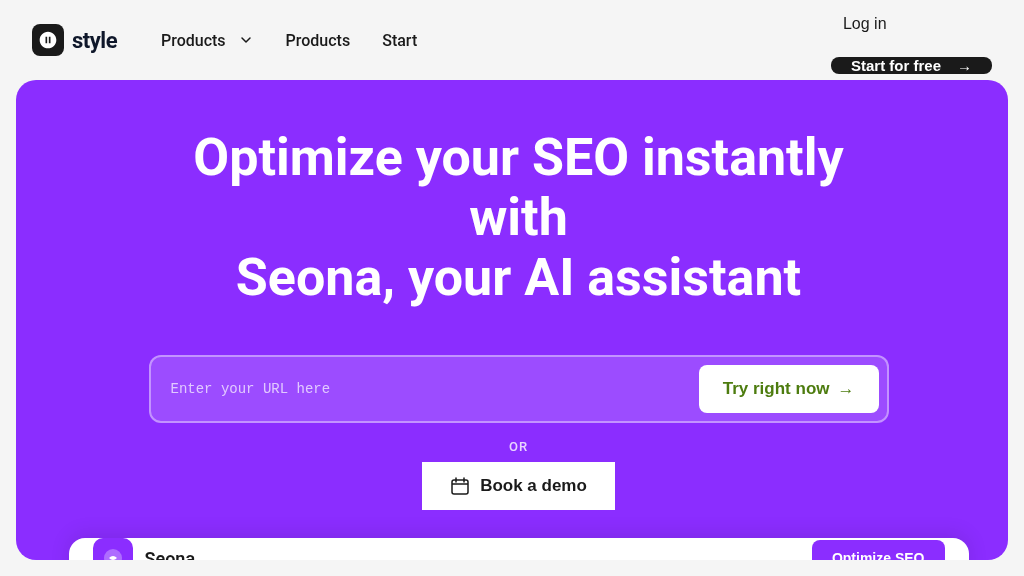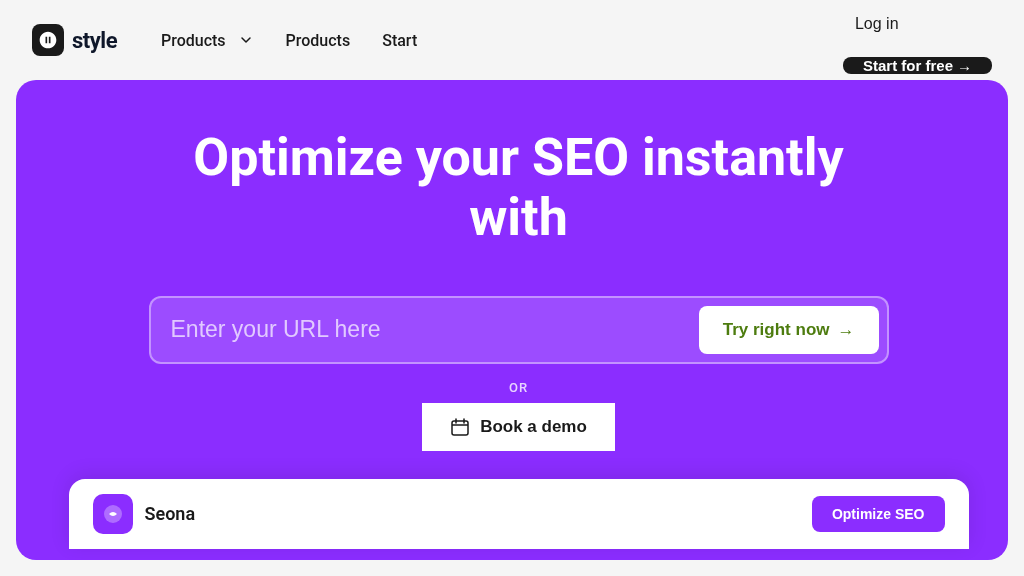--- a/index.html
+++ b/index.html
@@ -109,21 +109,21 @@
       background: #1a1a1a;
       color: white;
       border: none;
       padding: 0 20px;
       border-radius: 8px;
       font-size: 15px;
       font-weight: 600;
       cursor: pointer;
       display: flex;
       align-items: center;
-      gap: 4px;
+      gap: 16px;
     }
 
     
     .hero {
       background: #8b2dff;
       margin: 0 16px;
       border-radius: 20px;
       padding: 48px 32px 0 45px;
       height: 480px;
       display: flex;
@@ -152,23 +152,24 @@
       width: 740px;
       padding: 8px 8px 8px 20px;
       gap: 12px;
     }
 
     .url-input {
       flex: 1;
       background: transparent;
       border: none;
       outline: none;
-      font-size: 23px;
+      font-size: 14px;
       color: white;
       placeholder-color: rgba(255,255,255,0.7);
+      font-family: Liberation Mono, monospace;
     }
 
     .url-input::placeholder {
       color: rgba(255, 255, 255, 0.7);
     }
 
     .try-btn {
       background: white;
       color: #4d7c0f;
       border: none;
@@ -298,20 +299,21 @@
     <button class="start-btn">
       <span>Start for free</span>
       <span>→</span>
     </button>
   </div>
 </header>
 
 <section class="hero">
   <h1 class="hero-title">
     <span>Optimize your SEO instantly with</span><br>
+    <span>Seona, your AI assistant</span>
   </h1>
 
   <div class="url-input-container">
     <input class="url-input" type="text" placeholder="Enter your URL here" style="">
     <button class="try-btn">
       <span>Try right now</span>
       <span>→</span>
     </button>
   </div>
 

